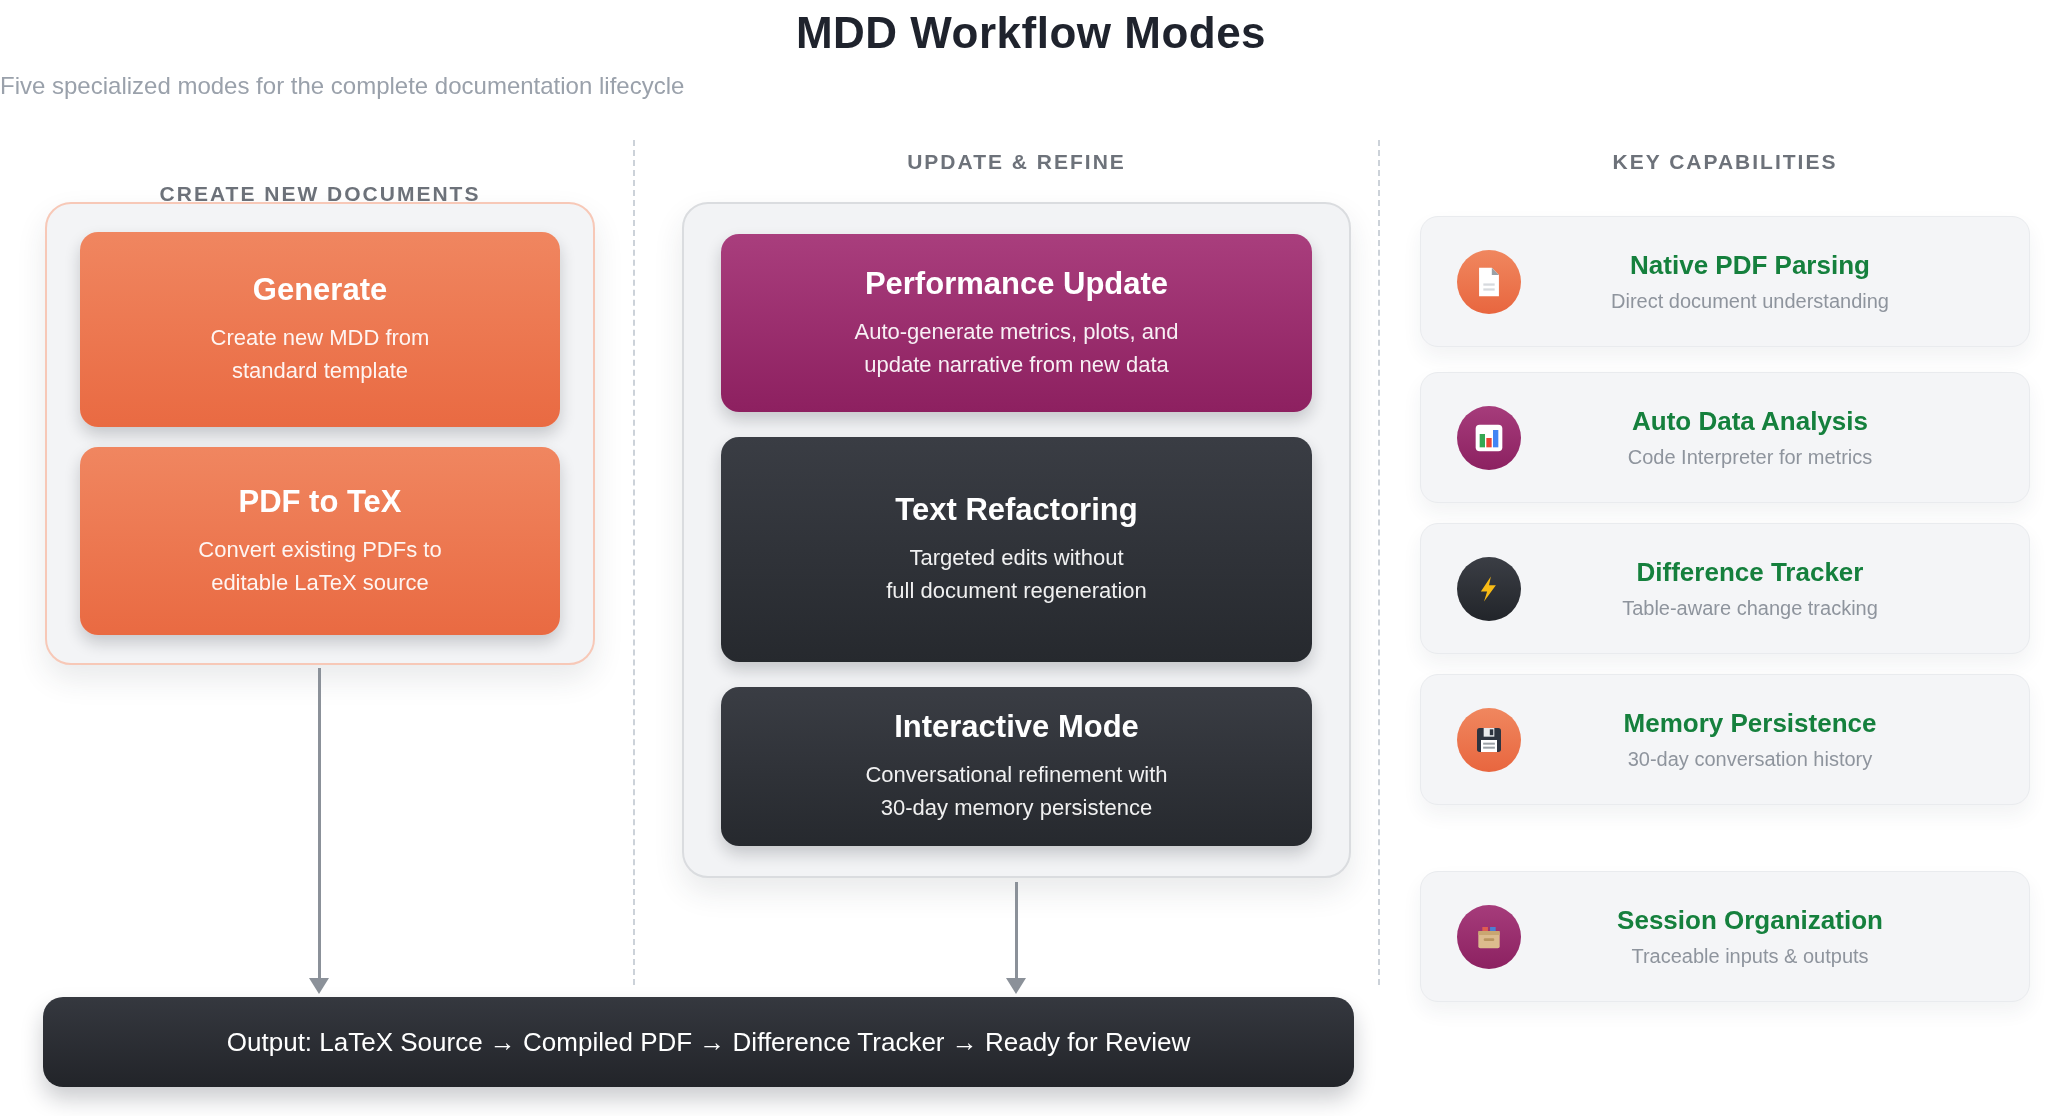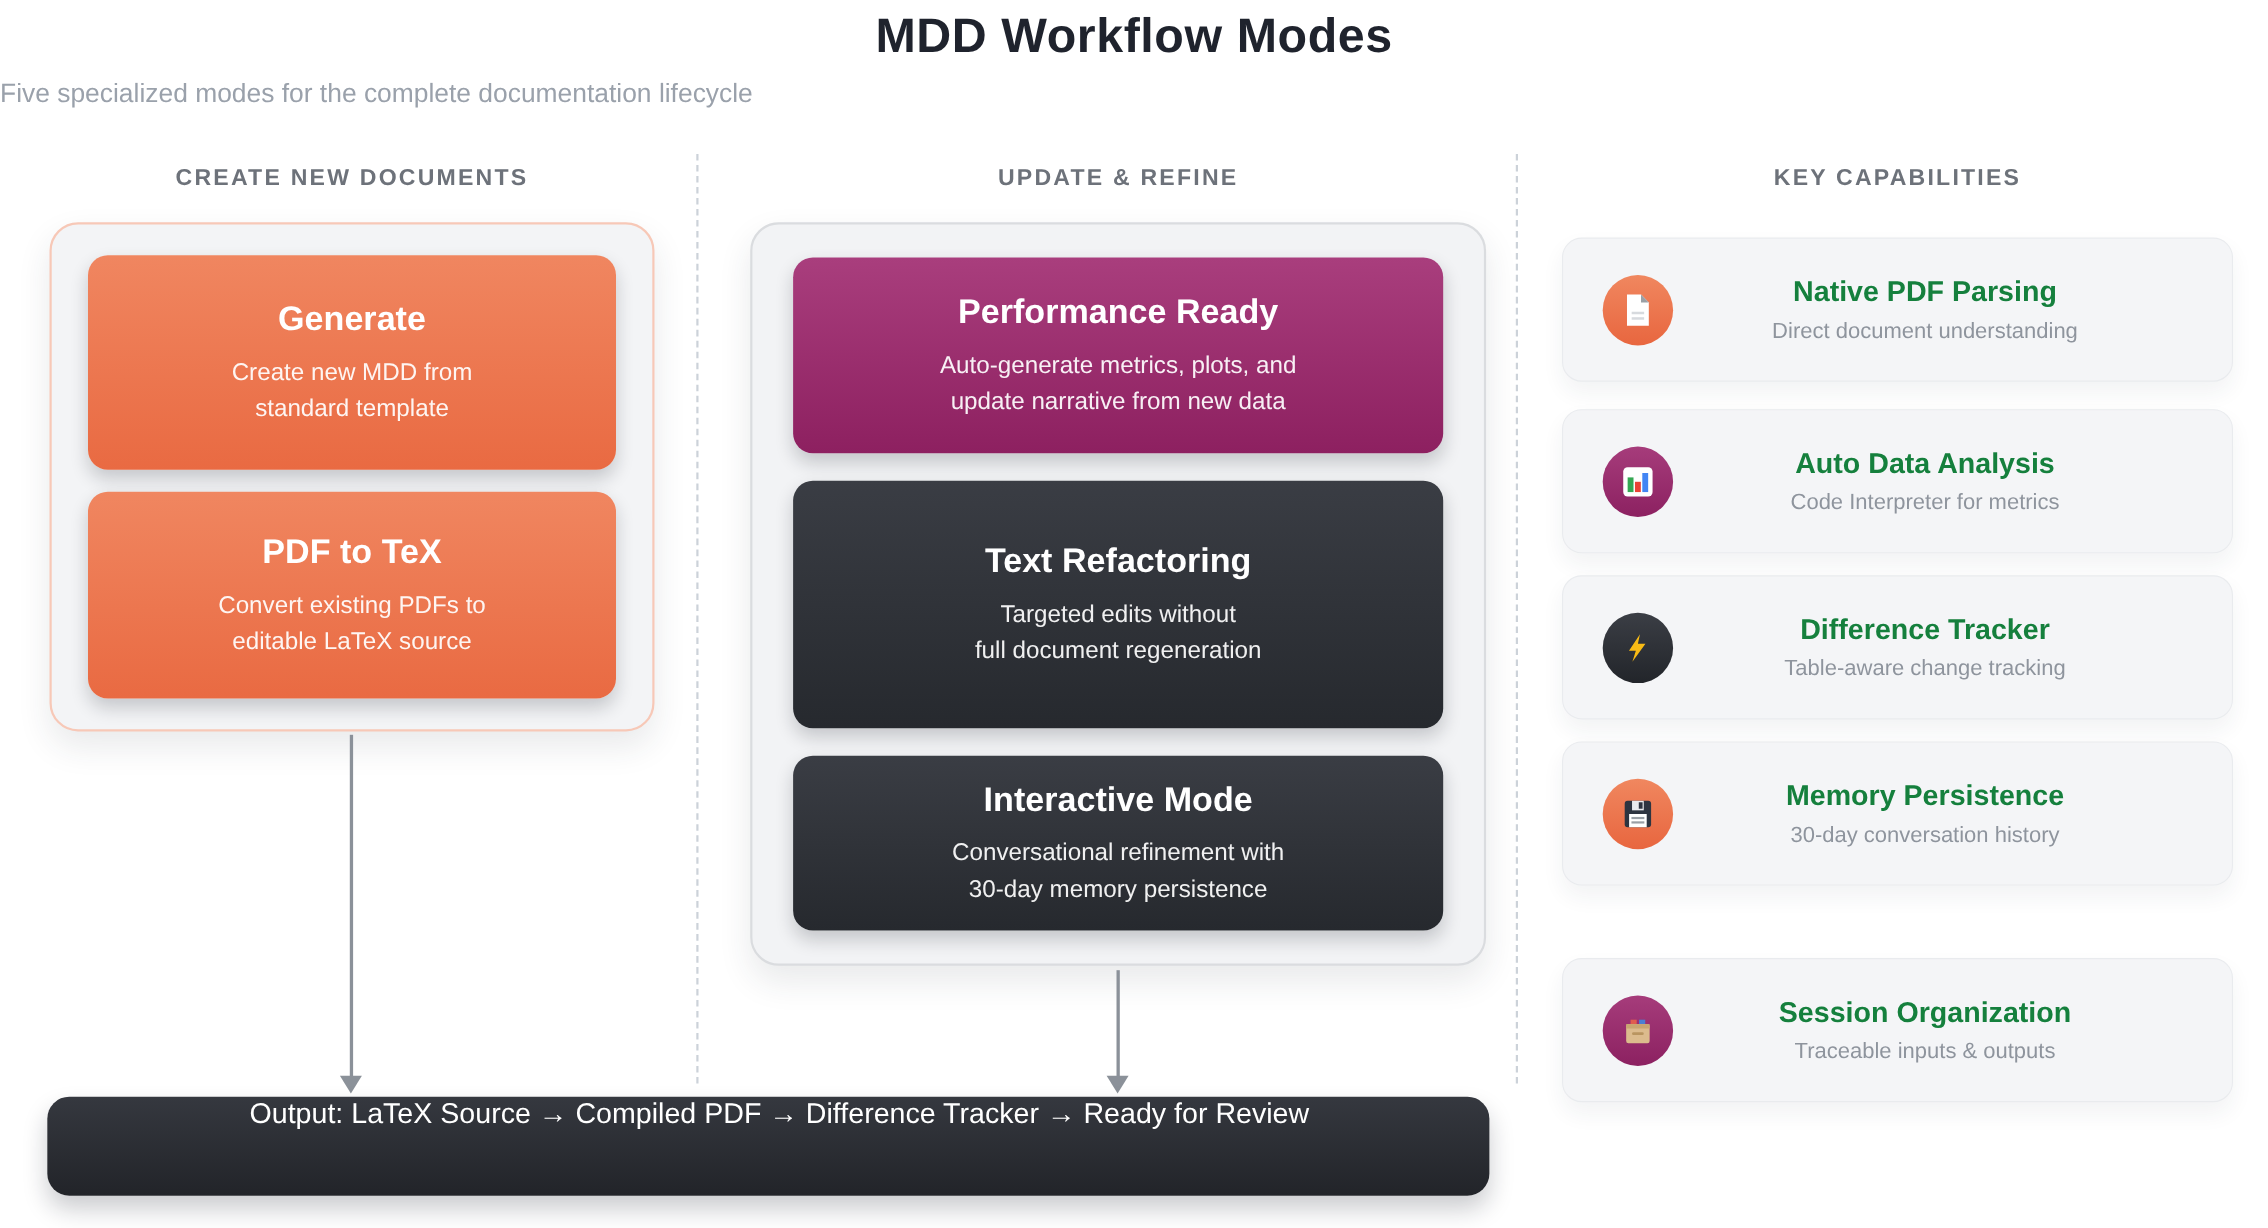--- a/index.html
+++ b/index.html
@@ -9,21 +9,21 @@
 
   
   .title{top:8px;left:0;width:100%;text-align:center;
          font-size:44px;font-weight:700;color:#1f232d;letter-spacing:.5px;}
   .subtitle{top:72px;left:0;width:100%;
             font-size:24px;color:#9aa1ab;}
 
   
   .col-header{top:150px;font-size:21px;font-weight:700;letter-spacing:2px;
               color:#6d727a;text-align:center;}
-  #hdr-create{left:45px;width:550px;}
+  #hdr-create{left:45px;width:550px;margin-top:32px;}
   #hdr-update{left:682px;width:669px;}
   #hdr-caps{left:1420px;width:610px;}
 
   
   .divider{top:140px;height:845px;width:0;border-left:2px dashed #ccd2d9;}
   #divider-1{left:633px;}
   #divider-2{left:1378px;}
 
   
   .group{border-radius:26px;display:flex;flex-direction:column;
@@ -71,21 +71,21 @@
               border-right:10px solid transparent;border-top:16px solid #8b9199;}
   #arrow1-line{left:318px;top:668px;height:312px;}
   #arrow1-head{left:309px;top:978px;}
   #arrow2-line{left:1015px;top:882px;height:98px;}
   #arrow2-head{left:1006px;top:978px;}
 
   
   #output-bar{left:43px;top:997px;width:1311px;height:90px;border-radius:20px;
               background:linear-gradient(180deg,#35383f,#222429);
               box-shadow:0 12px 22px rgba(20,25,35,.22);
-              display:flex;align-items:flex-start;justify-content:center;
+              display:flex;align-items:center;justify-content:center;
               color:#ffffff;font-size:26px;padding-left:20px;}
 </style>
 </head>
 <body>
 
 <div class="abs title">MDD Workflow Modes</div>
 <div class="abs subtitle">Five specialized modes for the complete documentation lifecycle</div>
 
 <div class="abs col-header" id="hdr-create">CREATE NEW DOCUMENTS</div>
 <div class="abs col-header" id="hdr-update">UPDATE &amp; REFINE</div>
@@ -102,21 +102,21 @@
   </div>
   <div class="mode-card grad-orange h-pdftex">
     <div class="card-title">PDF to TeX</div>
     <div class="card-sub">Convert existing PDFs to
 editable LaTeX source</div>
   </div>
 </div>
 
 <div class="abs group" id="update-group">
   <div class="mode-card grad-magenta h-pu">
-    <div class="card-title">Performance Ready</div>
+    <div class="card-title">Performance Update</div>
     <div class="card-sub">Auto-generate metrics, plots, and
 update narrative from new data</div>
   </div>
   <div class="mode-card grad-dark h-tr">
     <div class="card-title">Text Refactoring</div>
     <div class="card-sub">Targeted edits without
 full document regeneration</div>
   </div>
   <div class="mode-card grad-dark h-im">
     <div class="card-title">Interactive Mode</div>

